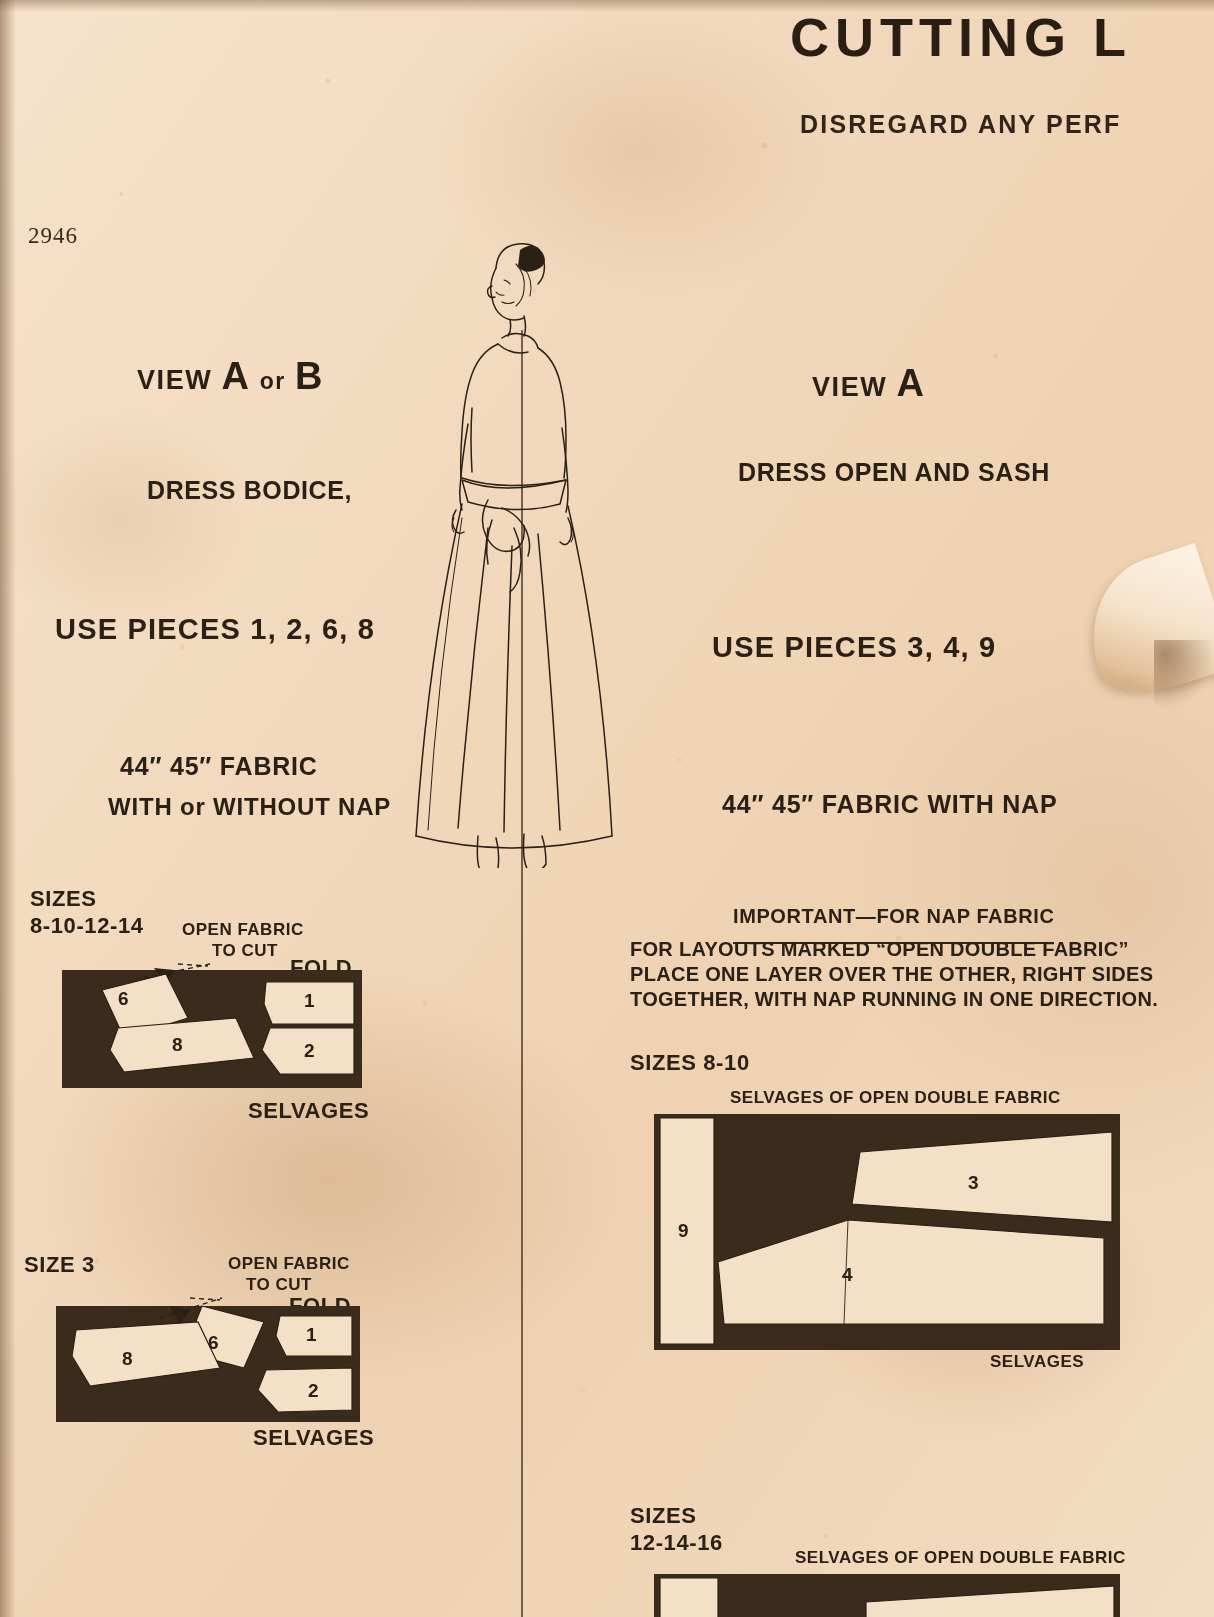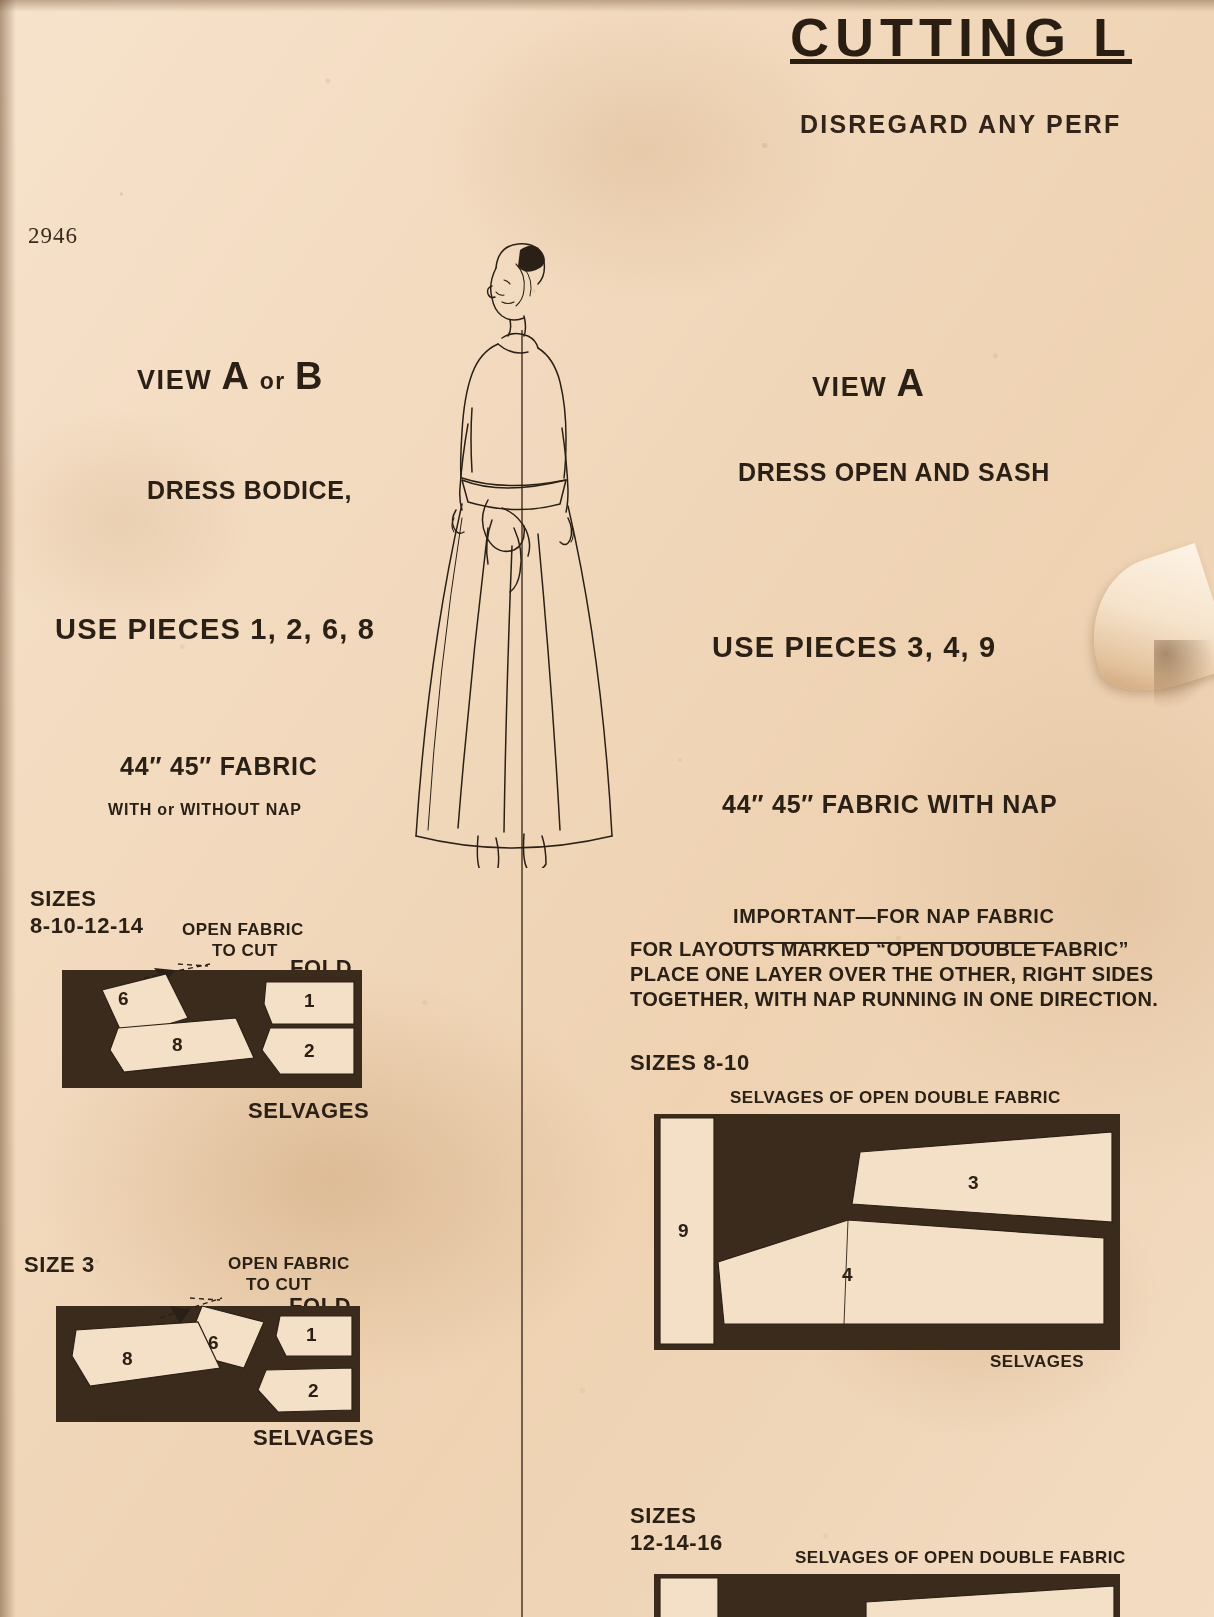--- a/index.html
+++ b/index.html
@@ -42,21 +42,20 @@
       radial-gradient(circle at 48% 86%, rgba(120,80,40,0.12) 0 2px, transparent 3px),
       radial-gradient(circle at 68% 95%, rgba(120,80,40,0.14) 0 2px, transparent 3px);
   }
   .txt { position: absolute; white-space: nowrap; }
 
   
   #header-title {
     top: 6px; left: 790px;
     font-size: 54px; font-weight: bold; letter-spacing: 6px;
     color: #2a1d12;
-    text-decoration: underline;
   }
   #header-sub {
     top: 110px; left: 800px;
     font-size: 25px; font-weight: bold; letter-spacing: 2.2px;
     color: #32241a;
   }
   #pattern-number {
     top: 223px; left: 28px;
     font-size: 23px; letter-spacing: 1px; color: #3a2a1c;
     font-family: "Liberation Serif", serif;
@@ -74,21 +73,21 @@
   
   #left-view-line { top: 355px; left: 137px; }
   .viewline { font-size: 27px; font-weight: bold; letter-spacing: 1.6px; }
   .viewline .big { font-size: 38px; }
   .viewline .sm { font-size: 23px; font-weight: bold; }
 
   #left-desc1 { top: 452px; left: 147px; font-size: 25px; font-weight: bold; letter-spacing: .6px; margin-top: 24px; }
   #left-desc2 { top: 495px; left: 95px; font-size: 25px; font-weight: bold; letter-spacing: .6px; }
   #left-pieces { top: 613px; left: 55px; font-size: 29px; font-weight: bold; letter-spacing: 1.2px; }
   #left-fabric { top: 752px; left: 120px; font-size: 25px; font-weight: bold; letter-spacing: .8px; }
-  #left-nap { top: 793px; left: 108px; font-size: 16px; font-weight: bold; letter-spacing: .8px; margin-top: 8px; }
+  #left-nap { top: 793px; left: 108px; font-size: 24px; font-weight: bold; letter-spacing: .8px; }
 
   
   #right-view-line { top: 362px; left: 812px; }
   #right-desc { top: 458px; left: 738px; font-size: 25px; font-weight: bold; letter-spacing: .6px; }
   #right-pieces { top: 631px; left: 712px; font-size: 29px; font-weight: bold; letter-spacing: 1.2px; text-align: right; }
   #right-fabric { top: 790px; left: 722px; font-size: 25px; font-weight: bold; letter-spacing: .8px; }
 
   
   #important-title {
     top: 905px; left: 733px; font-size: 20px; font-weight: bold;

